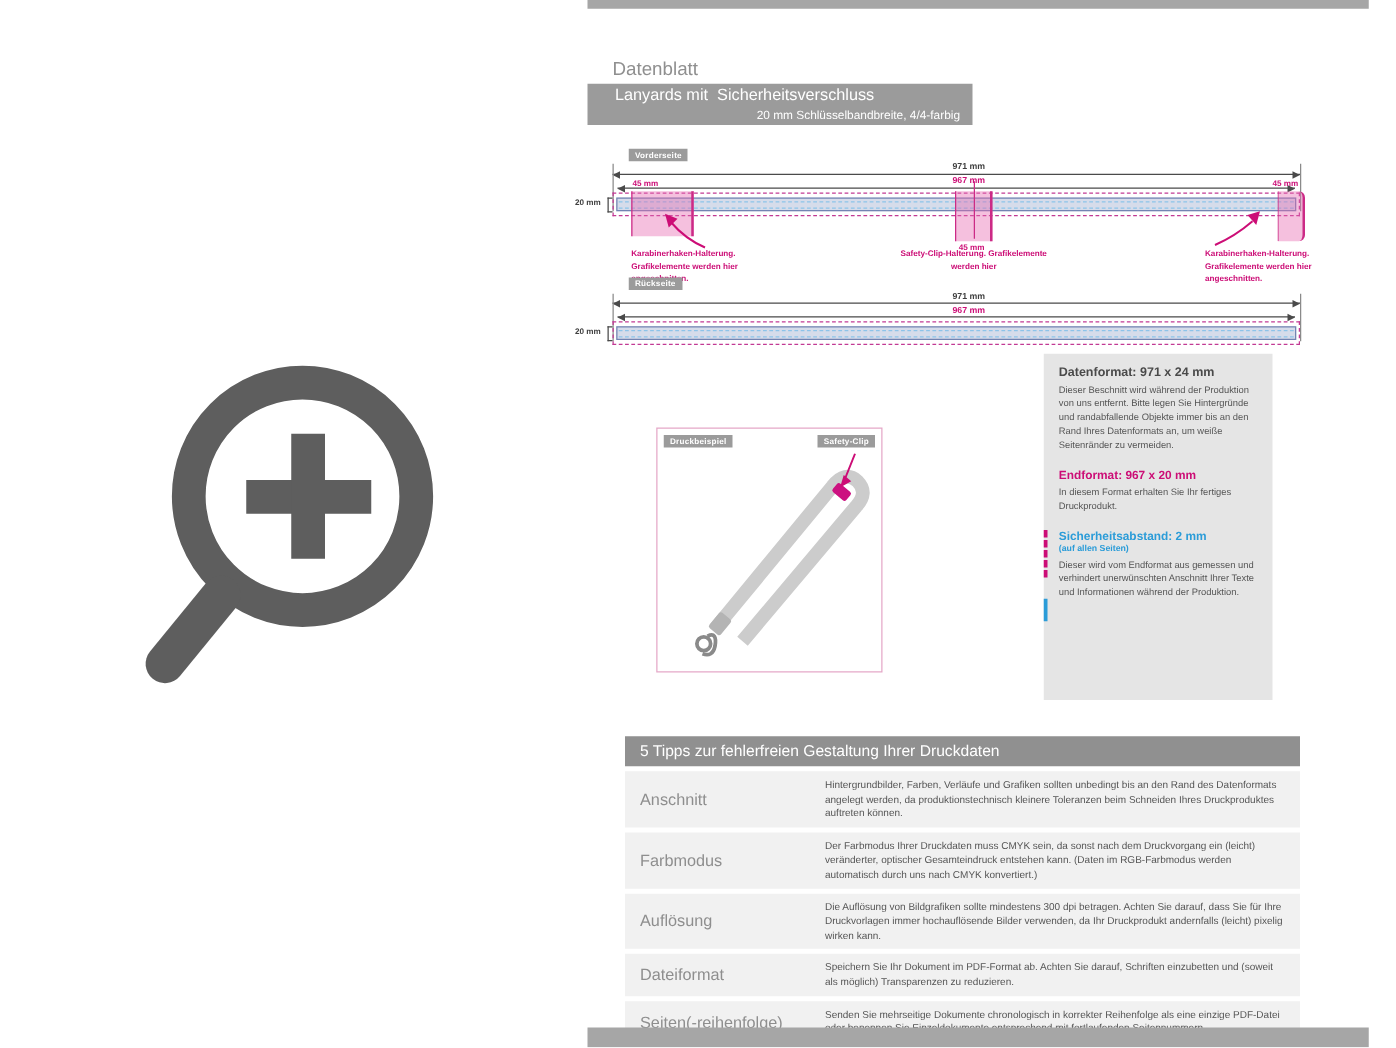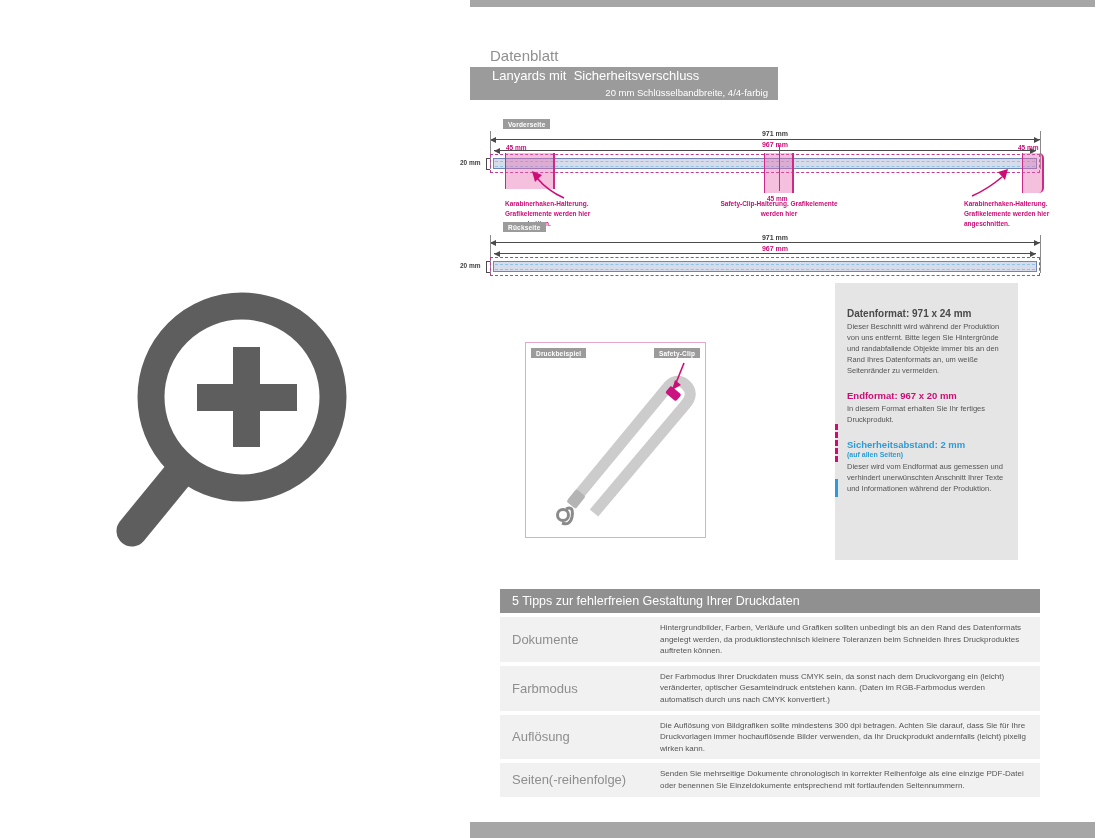--- a/index.html
+++ b/index.html
@@ -34,21 +34,21 @@
   .pinkblock{position:absolute;background:rgba(231,106,177,0.42);border-right:2px solid #cc2a86;box-sizing:border-box;}
   .pinklabel{position:absolute;font-size:6.5px;font-weight:bold;color:#cc0d76;white-space:nowrap;}
   .ann{position:absolute;font-size:6.5px;font-weight:bold;color:#cc0d76;line-height:1.55;}
   .vline{position:absolute;width:0;border-left:1px solid #cc2a86;}
   .arrow{position:absolute;overflow:visible;}
   
   .example{position:absolute;left:55px;top:342px;width:181px;height:196px;background:#fff;
            border:1px solid #e5a8c8;box-sizing:border-box;}
   
   .infobox{position:absolute;left:365px;top:283px;width:183px;height:277px;background:#e5e5e5;
-           box-sizing:border-box;padding:25px 10px 0 12px;}
+           box-sizing:border-box;padding:10px 10px 0 12px;}
   .infobox h3{margin:0 0 3px 0;font-size:10px;color:#4a4a4a;}
   .infobox h3.pink{color:#cc0d76;font-size:9.5px;}
   .infobox h3.blue{color:#2b9cd8;font-size:9.5px;margin-bottom:0;}
   .infobox .sub{font-size:7px;font-weight:bold;color:#2b9cd8;margin:0 0 2px 0;}
   .infobox p{margin:0 0 9px 0;font-size:7.5px;line-height:1.45;color:#555;}
   .mark-pink{position:absolute;left:0;top:141px;height:38px;width:0;border-left:3px dashed #cc0d76;}
   .mark-blue{position:absolute;left:0;top:196px;height:18px;width:0;border-left:3px solid #2b9cd8;}
   
   .tips{position:absolute;left:30px;top:589px;width:540px;}
   .tips .head{height:24px;background:#909090;color:#fff;font-size:12.5px;line-height:24px;padding-left:12px;}
@@ -165,32 +165,36 @@
       <p class="sub">(auf allen Seiten)</p>
       <p>Dieser wird vom Endformat aus gemessen und verhindert unerwünschten Anschnitt Ihrer Texte und Informationen während der Produktion.</p>
       <div class="mark-pink"></div>
       <div class="mark-blue"></div>
     </div>
 
     <div class="tips">
       <div class="head">5 Tipps zur fehlerfreien Gestaltung Ihrer Druckdaten</div>
 
       <div class="trow h43">
-        <div class="lbl">Dokumente</div>
+        <div class="lbl">Anschnitt</div>
         <div class="txt">Hintergrundbilder, Farben, Verläufe und Grafiken sollten unbedingt bis an den Rand des Datenformats angelegt werden, da produktionstechnisch kleinere Toleranzen beim Schneiden Ihres Druckproduktes auftreten können.</div>
       </div>
       <div class="trow h43">
         <div class="lbl">Farbmodus</div>
         <div class="txt">Der Farbmodus Ihrer Druckdaten muss CMYK sein, da sonst nach dem Druckvorgang ein (leicht) veränderter, optischer Gesamteindruck entstehen kann. (Daten im RGB-Farbmodus werden automatisch durch uns nach CMYK konvertiert.)</div>
       </div>
       <div class="trow h43">
         <div class="lbl">Auflösung</div>
         <div class="txt">Die Auflösung von Bildgrafiken sollte mindestens 300 dpi betragen. Achten Sie darauf, dass Sie für Ihre Druckvorlagen immer hochauflösende Bilder verwenden, da Ihr Druckprodukt andernfalls (leicht) pixelig wirken kann.</div>
       </div>
       <div class="trow h31">
+        <div class="lbl">Dateiformat</div>
+        <div class="txt">Speichern Sie Ihr Dokument im PDF-Format ab. Achten Sie darauf, Schriften einzubetten und (soweit als möglich) Transparenzen zu reduzieren.</div>
+      </div>
+      <div class="trow h31">
         <div class="lbl">Seiten(-reihenfolge)</div>
         <div class="txt">Senden Sie mehrseitige Dokumente chronologisch in korrekter Reihenfolge als eine einzige PDF-Datei oder benennen Sie Einzeldokumente entsprechend mit fortlaufenden Seitennummern.</div>
       </div>
     </div>
 
     <div class="bottombar"></div>
   </div>
 </div>
 
 </body></html>

